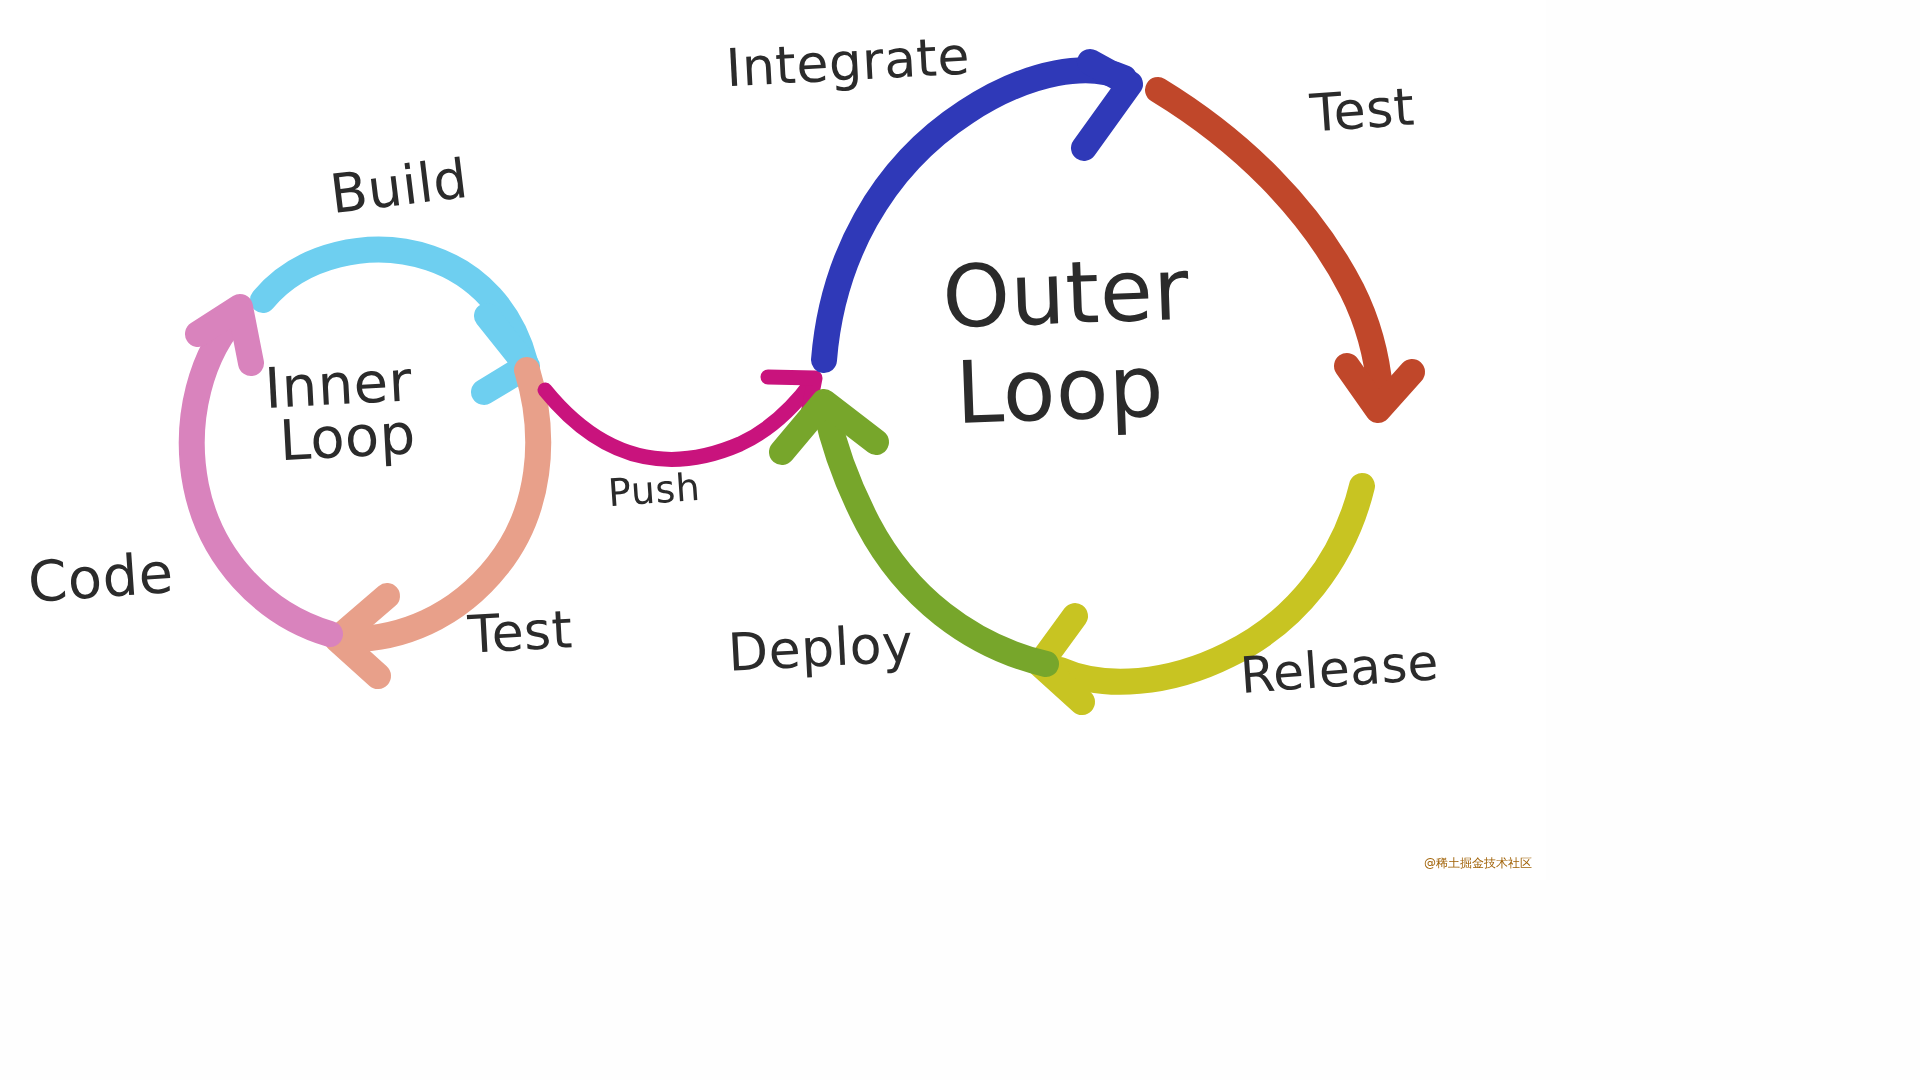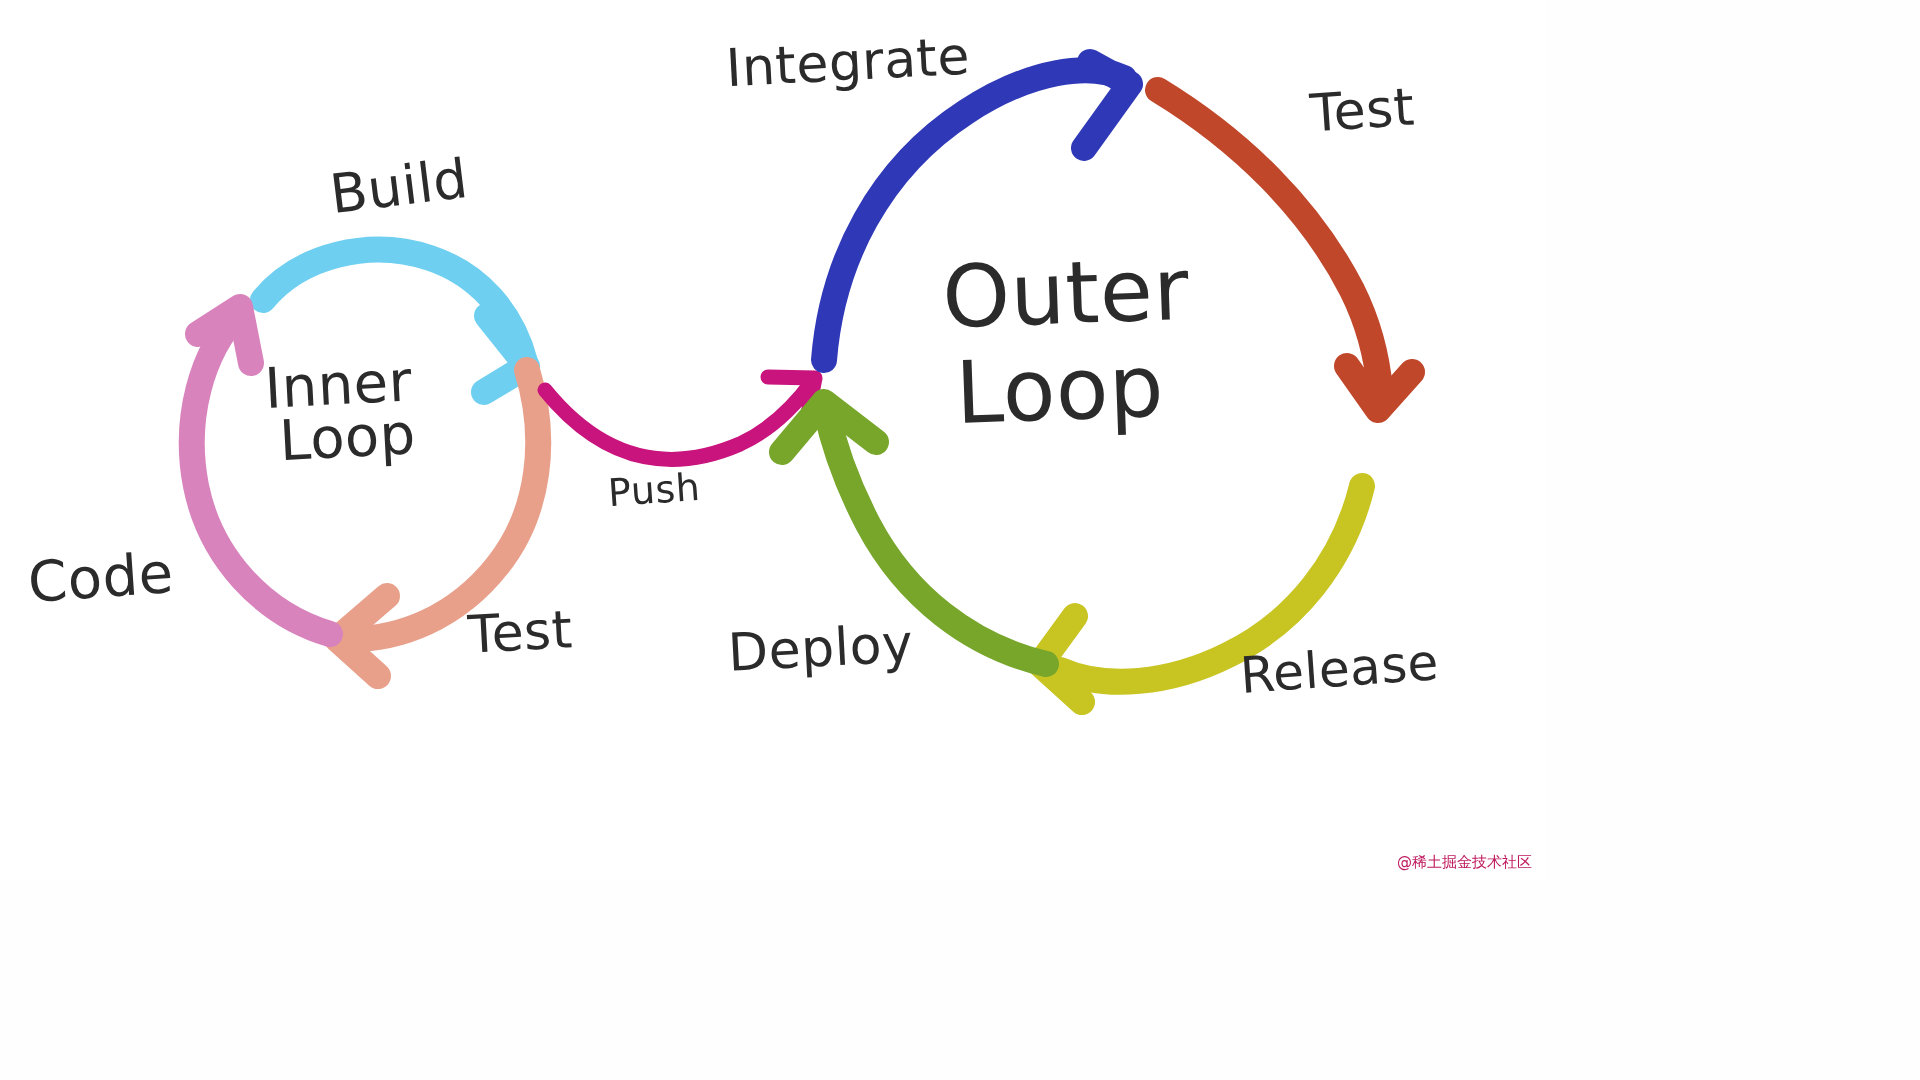--- a/index.html
+++ b/index.html
@@ -55,22 +55,22 @@
     left: 944px; top: 250px; font-size: 86px; line-height: 1.0;
     transform: rotate(-2deg);
   }
   .loop-line-2 { display: block; margin-left: 12px; }
   .outer-line-2 { display: block; margin-left: 10px; margin-top: 10px; }
   .watermark {
     position: absolute;
     right: 14px;
     bottom: 8px;
     font-family: "DejaVu Sans", sans-serif;
-    font-size: 15px;
-    color: #be185d;
+    font-size: 12px;
+    color: #a16207;
   }
 </style>
 </head>
 <body>
 
 <div id="canvas-wrap">
   <div id="diagram-stage">
 
     <svg id="loops" viewBox="0 0 1546 880" xmlns="http://www.w3.org/2000/svg">
 

